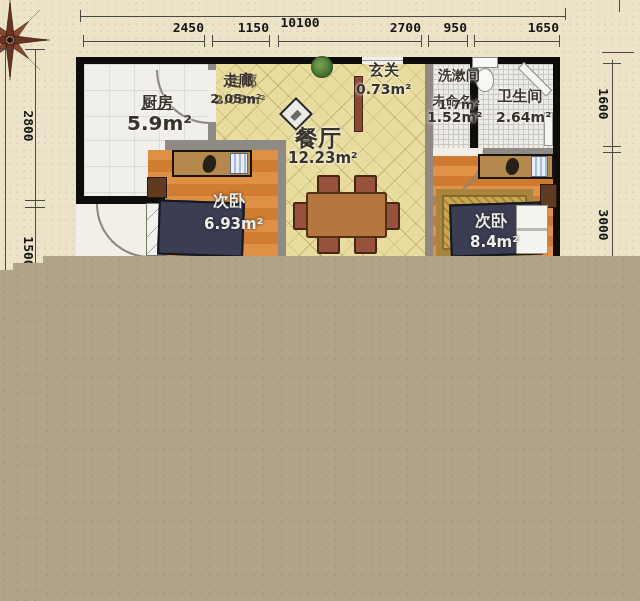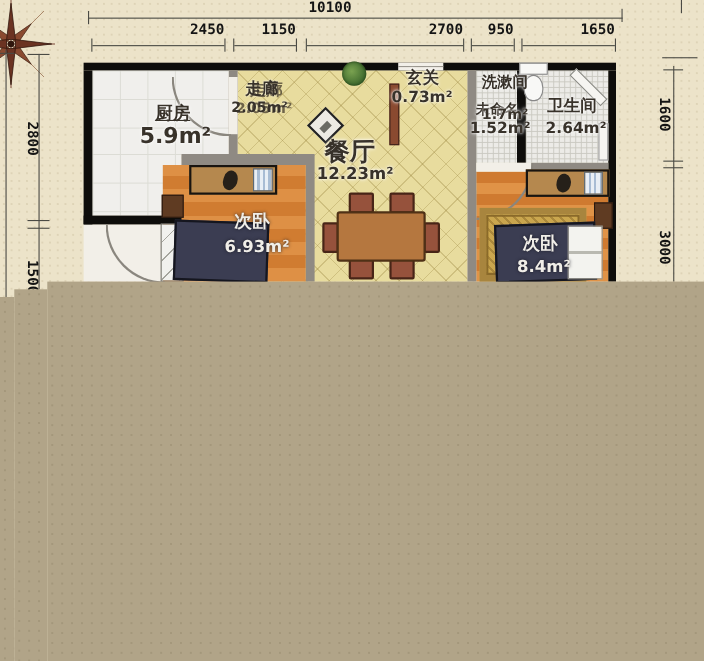--- a/index.html
+++ b/index.html
@@ -76,21 +76,21 @@
       <polygon points="37,0 4,-4 4,4"></polygon>
     </g>
     <circle cx="0" cy="0" r="3" fill="#2f160d"></circle>
   </svg>
 
   <div class="dimline" style="left:80px;top:16px;width:486px;height:1px;"></div>
   <div class="dimtick" style="left:80px;top:10px;width:1px;height:12px;"></div>
   <div class="dimtick" style="left:565px;top:8px;width:1px;height:12px;"></div>
   <div class="dimtick" style="left:619px;top:0px;width:1px;height:12px;"></div>
   <div class="dimtick" style="left:602px;top:52px;width:32px;height:1px;"></div>
-  <div class="dimtext" style="left:270px;top:1px;width:60px;text-align:center;">10100</div>
+  <div class="dimtext" style="left:270px;top:16px;width:60px;text-align:center;">10100</div>
 
   <div class="seg" style="left:83px;top:35px;width:120px;">
     <span class="seglabel">2450</span>
     <span class="segline"></span>
   </div>
   <div class="seg" style="left:212px;top:35px;width:56px;">
     <span class="seglabel">1150</span>
     <span class="segline"></span>
   </div>
   <div class="seg" style="left:278px;top:35px;width:142px;">

